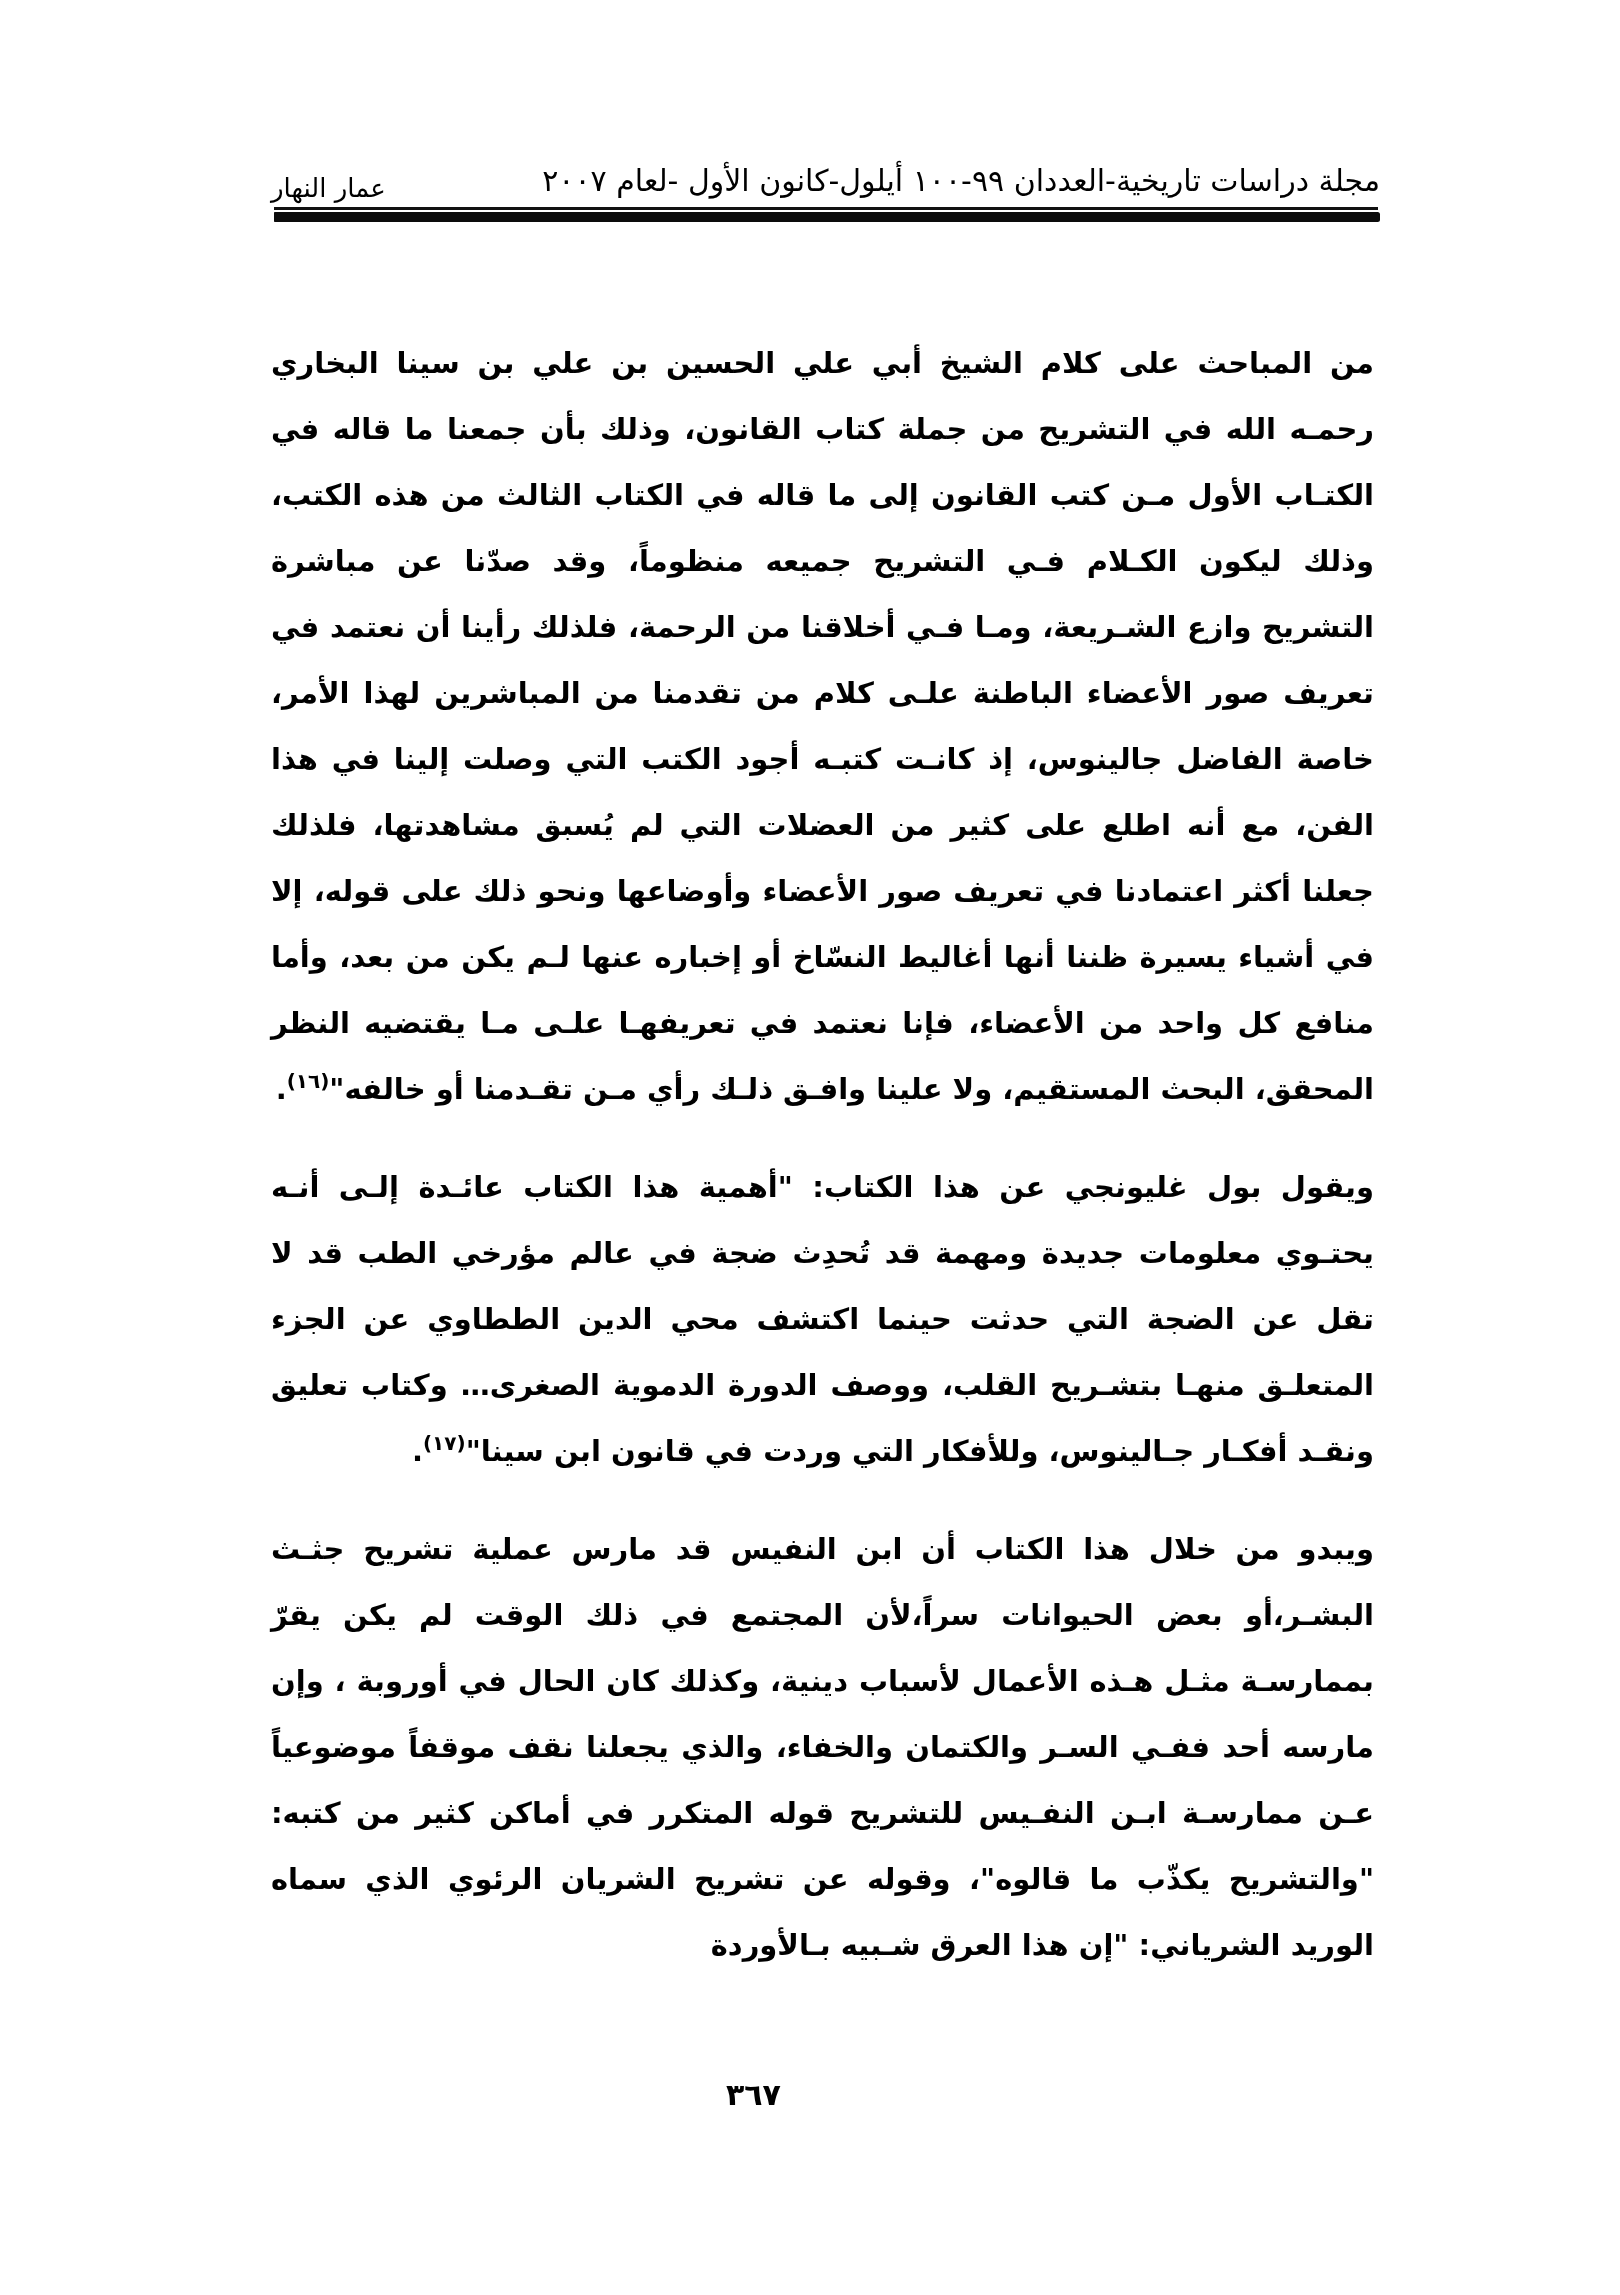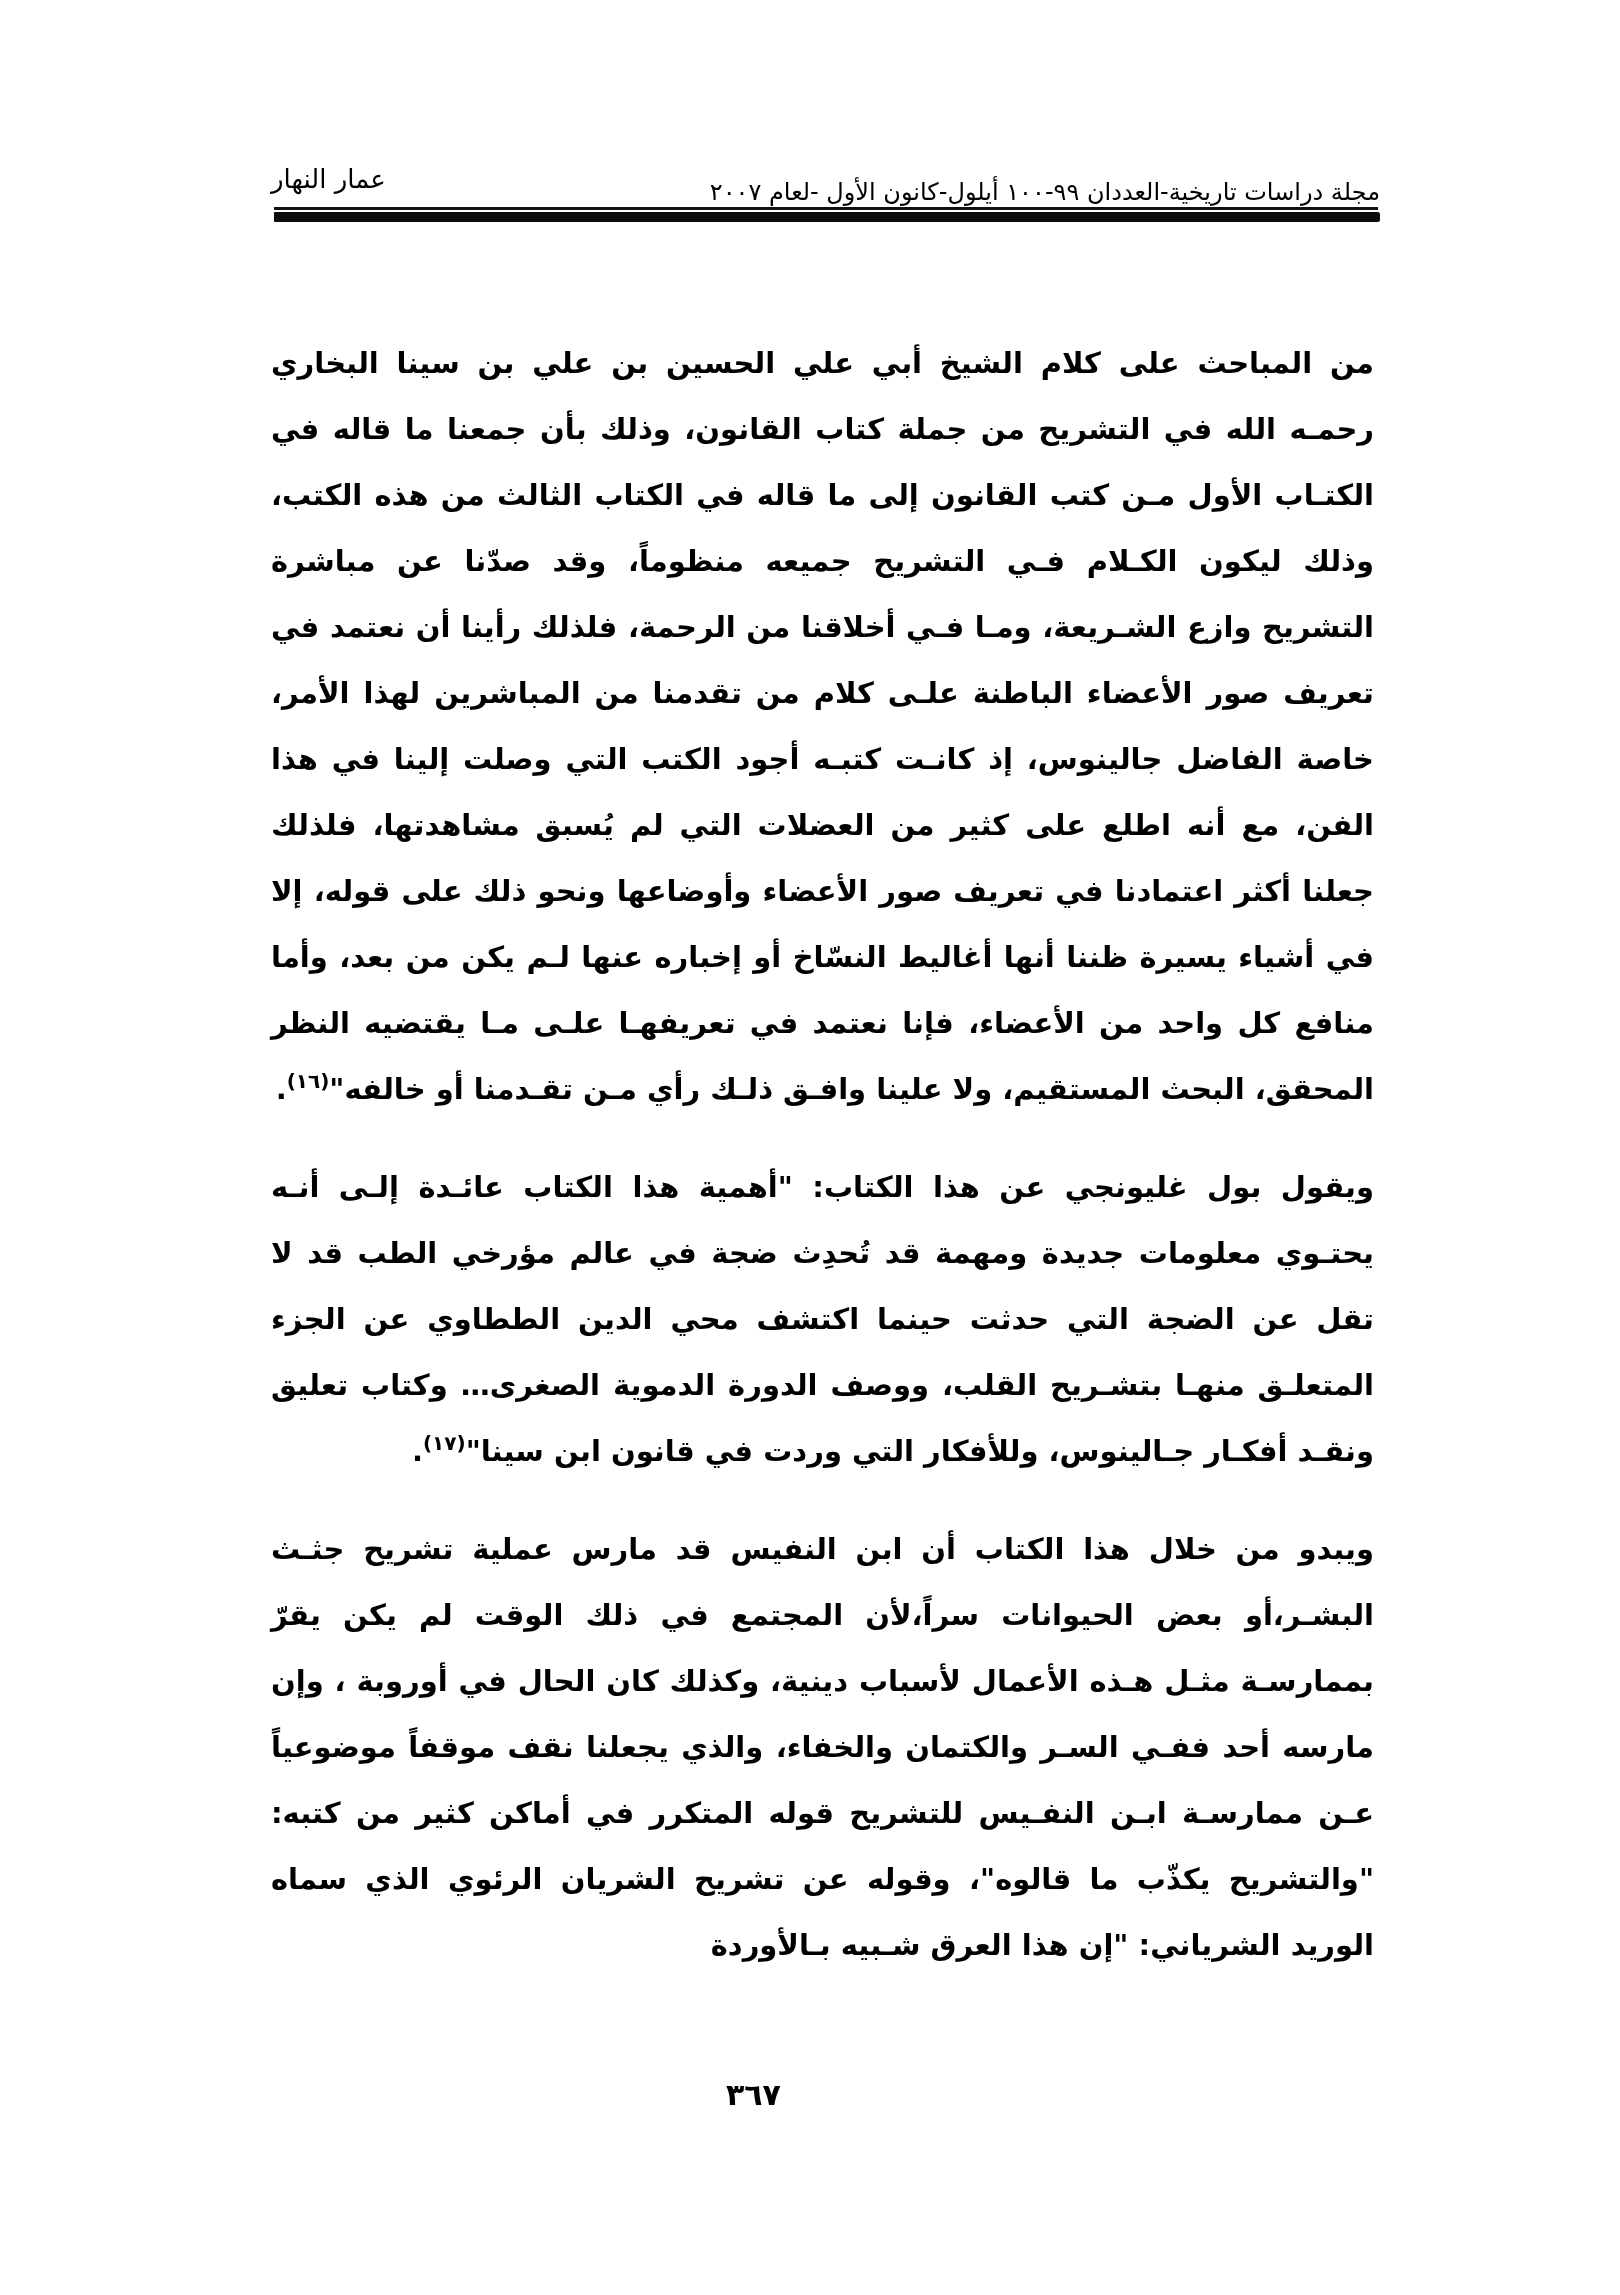--- a/index.html
+++ b/index.html
@@ -28,31 +28,31 @@
       width: 1109px;
       top: 153px;
       height: 54px;
       direction: rtl;
       display: flex;
       justify-content: space-between;
       align-items: flex-end;
     }
     .header-journal {
       font-family: "DejaVu Sans", sans-serif;
-      font-size: 24px;
+      font-size: 30px;
       font-weight: normal;
       line-height: 1;
-      padding-bottom: 3px;
+      padding-bottom: 11px;
       letter-spacing: 0;
     }
     .header-author {
       font-family: "DejaVu Sans", sans-serif;
       font-size: 26px;
       line-height: 1;
-      padding-bottom: 15px;
+      padding-bottom: 6px;
     }
     .header-rule-thin {
       position: absolute;
       left: 274px;
       width: 1104px;
       top: 207px;
       height: 2.5px;
       background: #111;
     }
     .header-rule-thick {

